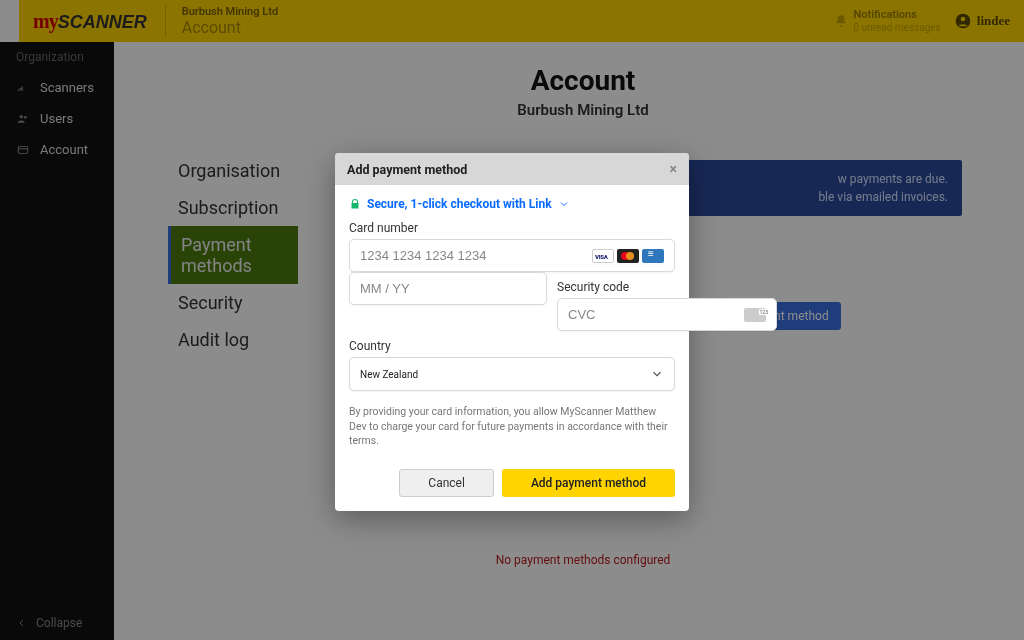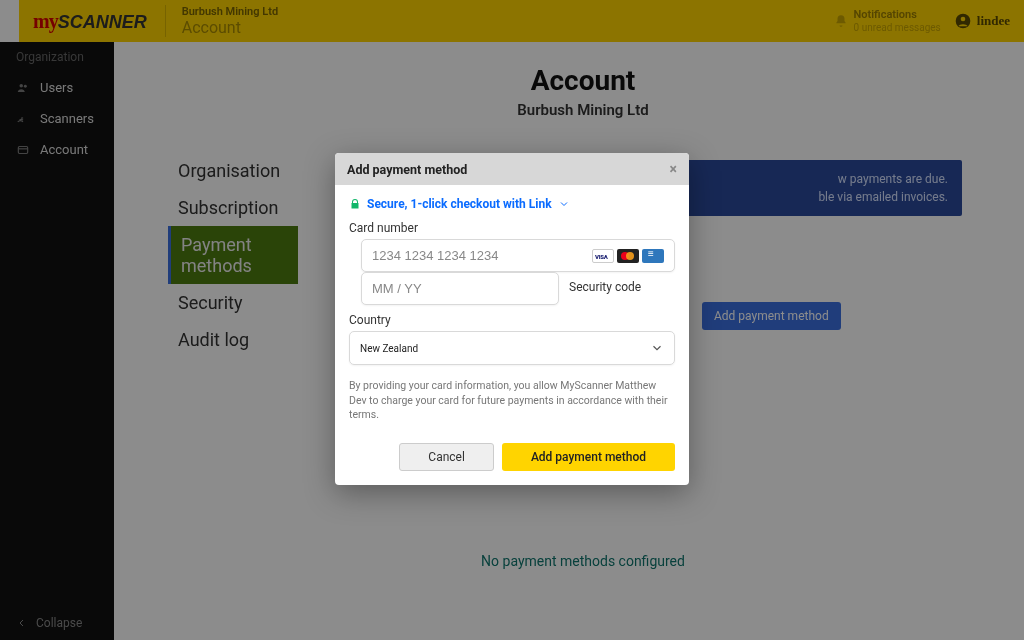--- a/index.html
+++ b/index.html
@@ -32,33 +32,33 @@
   .sub-tabs { position:absolute; top:110px; left:26px; width:130px; font-size:18px; }
   .sub-tabs .tab { padding:8px 10px; color:#333; cursor:pointer; }
   .sub-tabs .tab.active { background:#444; background:#4a4a4a; background:#3f3f3f; color:#fff; border-left:3px solid #3b82f6; }
   .sub-tabs .tab.active { background:#444; }
   .sub-tabs .tab.active { background:#444444; color:#fff; }
   
   .sub-tabs .tab.active { background:#4d7c0f; color:#eee; border-left:3px solid #3b6fe0; }
 
   .info-banner { position:absolute; top:118px; left:380px; width:440px; background:#2b4a9b; color:#d5e1ff; font-size:12px; padding:10px 14px; border-radius:2px; line-height:1.5; }
   .add-pm-btn-bg { position:absolute; top:260px; left:560px; background:#3b6fe0; color:#fff; font-size:12px; padding:7px 12px; border-radius:3px; }
-  .no-pm { position:absolute; top:511px; left:0; right:0; text-align:center; font-size:14px; color:#0f766e; }
+  .no-pm { position:absolute; top:511px; left:0; right:0; text-align:center; font-size:12px; color:#b91c1c; }
 
   
   .overlay { position:absolute; inset:0; background:rgba(0,0,0,.45); }
   .modal { position:absolute; top:153px; left:50%; transform:translateX(-50%); width:354px; background:#fff; border-radius:4px; box-shadow:0 8px 30px rgba(0,0,0,.35); font-size:12.5px; color:#222; }
   .modal-header { background:#d7d7d7; padding:8px 12px; font-weight:700; font-size:12.5px; border-radius:4px 4px 0 0; display:flex; align-items:center; }
   .modal-header .close { margin-left:auto; color:#888; cursor:pointer; font-size:14px; }
   .modal-body { padding:12px 14px 0 14px; }
   .secure-link { display:flex; align-items:center; gap:6px; color:#0a6bff; font-weight:700; font-size:12px; margin-bottom:10px; }
   .secure-link svg.lock { width:12px; height:12px; fill:#12b76a; }
   .secure-link svg.chevron { width:12px; height:12px; stroke:#0a6bff; fill:none; stroke-width:2; }
   .field-label { font-size:12px; color:#333; margin-bottom:4px; margin-top:8px; }
-  .input-box { border:1px solid #d9d9d9; border-radius:5px; padding:8px 10px; font-size:13px; color:#333; display:flex; align-items:center; box-shadow:0 1px 2px rgba(0,0,0,.05); background:#fff;margin-left:12px; }
+  .input-box { border:1px solid #d9d9d9; border-radius:5px; padding:8px 10px; font-size:13px; color:#333; display:flex; align-items:center; box-shadow:0 1px 2px rgba(0,0,0,.05); background:#fff; }
   .input-box input { border:none; outline:none; flex:1; font-size:13px; color:#333; background:transparent; }
   .input-box input::placeholder { color:#888; }
   .card-icons { display:flex; gap:3px; }
   .card-icons span { width:22px; height:14px; border-radius:2px; display:inline-block; }
   .visa { background:#fff; border:1px solid #ccc; position:relative; }
   .visa::after { content:"VISA"; font-size:6px; font-weight:900; color:#1a1f71; position:absolute; top:3px; left:2px; letter-spacing:-.3px; }
   .mc { background:#222; position:relative; }
   .mc::before { content:""; position:absolute; width:8px; height:8px; background:#eb001b; border-radius:50%; top:3px; left:4px; }
   .mc::after { content:""; position:absolute; width:8px; height:8px; background:#f79e1b; border-radius:50%; top:3px; left:9px; opacity:.9; }
   .amex { background:#2e77bc; position:relative; }
@@ -103,32 +103,32 @@
           <path d="M5 20c1.5-4 12.5-4 14 0" fill="#ffd400"></path>
         </svg>
       <span>lindee</span>
     </div>
   </div>
 </div>
 
 <div class="sidebar">
   <div class="section-label">Organization</div>
   <div class="nav-item">
+    <svg viewBox="0 0 24 24" fill="none" stroke="#aaa" stroke-width="2">
+        <path d="M3 17c3-3 6-3 9 0M6 14c2-2 4-2 6 0M9 11c1-1 2-1 3 0"></path>
+      </svg>
+    <span>Scanners</span>
+  </div>
+  <div class="nav-item">
     <svg viewBox="0 0 24 24" fill="#aaa">
         <circle cx="9" cy="8" r="3"></circle>
         <circle cx="16" cy="9" r="2.5"></circle>
         <path d="M3 19c0-3 3-5 6-5s6 2 6 5"></path>
       </svg>
     <span>Users</span>
-  </div>
-  <div class="nav-item">
-    <svg viewBox="0 0 24 24" fill="none" stroke="#aaa" stroke-width="2">
-        <path d="M3 17c3-3 6-3 9 0M6 14c2-2 4-2 6 0M9 11c1-1 2-1 3 0"></path>
-      </svg>
-    <span>Scanners</span>
   </div>
   <div class="nav-item">
     <svg viewBox="0 0 24 24" fill="none" stroke="#aaa" stroke-width="2">
         <rect x="4" y="6" width="16" height="12" rx="2"></rect>
         <path d="M4 10h16"></path>
       </svg>
     <span>Account</span>
   </div>
   <div class="collapse">
     <svg width="12" height="12" viewBox="0 0 24 24" fill="none" stroke="#888" stroke-width="2">
@@ -186,20 +186,24 @@
     </div>
 
     <div class="row-two">
       <div>
         <div class="input-box">
           <input placeholder="MM / YY" style="">
         </div>
       </div>
       <div>
         <div class="field-label">Security code</div>
+        <div class="input-box">
+          <input placeholder="CVC" style="">
+          <span class="cvc-icon"></span>
+        </div>
       </div>
     </div>
 
     <div class="field-label">Country</div>
     <div class="select-box">
       <span>New Zealand</span>
       <svg viewBox="0 0 24 24">
           <path d="M6 9l6 6 6-6"></path>
         </svg>
     </div>

